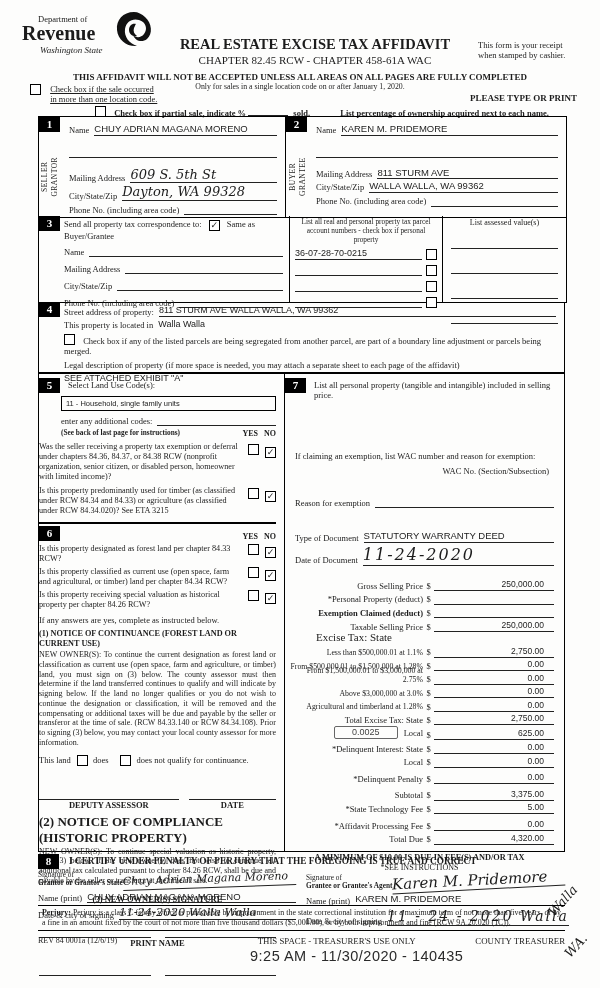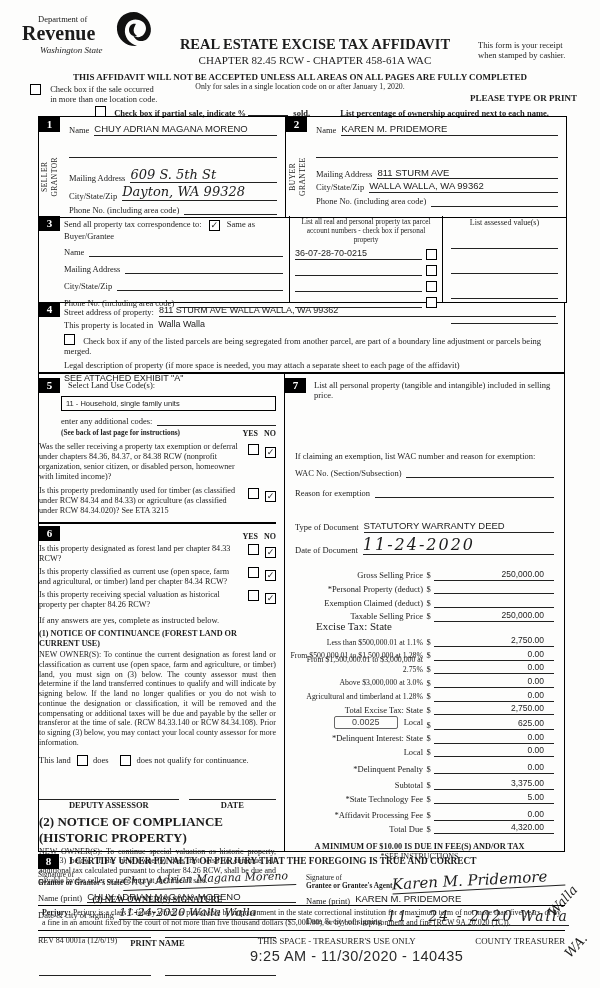--- a/index.html
+++ b/index.html
@@ -54,21 +54,21 @@
 </div>
 <div class="abs" style="left:478px;top:40px;width:110px;font-size:8.5px;">
   <div>This form is your receipt</div>
   <div>when stamped by cashier.</div>
 </div>
 <div class="abs c b" style="left:30px;top:72px;width:540px;font-size:9px;">THIS AFFIDAVIT WILL NOT BE ACCEPTED UNLESS ALL AREAS ON ALL PAGES ARE FULLY COMPLETED</div>
 <div class="abs c" style="left:100px;top:82px;width:400px;font-size:7.8px;">Only for sales in a single location code on or after January 1, 2020.</div>
 
 <div class="abs" style="left:30px;top:84px;width:200px;">
   <span class="cb"></span>
-  <span style="display:inline-block;vertical-align:top;padding-left:7px;">
+  <span style="display:inline-block;vertical-align:top;padding-left:7px;text-decoration:underline;">
     <span>Check box if the sale occurred</span><br>
     <span>in more than one location code.</span>
   </span>
 </div>
 <div class="abs b" style="left:470px;top:93px;font-size:9px;">PLEASE TYPE OR PRINT</div>
 
 <div class="abs" style="left:95px;top:104px;width:480px;">
   <span class="cb"></span>
   <span class="b" style="padding-left:6px;">Check box if partial sale, indicate %</span>
   <span class="ul" style="display:inline-block;width:40px;"></span>
@@ -299,21 +299,21 @@
     </div>
   </div>
 
   <div style="flex:1;position:relative;padding:4px 10px 0 0;box-sizing:border-box;">
     <div style="display:flex;align-items:flex-start;">
       <span class="badge">7</span>
       <span style="padding-left:8px;padding-top:2px;">List all personal property (tangible and intangible) included in selling price.</span>
     </div>
     <div style="height:50px;"></div>
     <div style="margin-left:10px;">If claiming an exemption, list WAC number and reason for exemption:</div>
-    <div class="frow" style="margin-left:10px;margin-top:5px;">
+    <div class="frow" style="margin-left:10px;margin-top:5px;flex-direction:column;">
       <span class="lbl">WAC No. (Section/Subsection)</span>
       <span class="ul"></span>
     </div>
     <div class="frow" style="margin-left:10px;margin-top:5px;">
       <span class="lbl">Reason for exemption</span>
       <span class="ul" style="min-height:14px;"></span>
     </div>
 
     <div class="frow" style="margin-left:10px;margin-top:22px;">
       <span class="lbl">Type of Document</span>
@@ -329,21 +329,21 @@
           <span class="tlbl" style="font-size:8.5px;">Gross Selling Price</span>
           <span class="dol">$</span>
           <span class="tval">250,000.00</span>
         </div>
       <div class="trow">
           <span class="tlbl" style="font-size:8.5px;">*Personal Property (deduct)</span>
           <span class="dol">$</span>
           <span class="tval"></span>
         </div>
       <div class="trow">
-          <span class="tlbl" style="font-size:8.5px;">Exemption Claimed (deduct)</span>
+          <span class="tlbl" style="font-size:8.5px;font-weight:bold;">Exemption Claimed (deduct)</span>
           <span class="dol">$</span>
           <span class="tval"></span>
         </div>
       <div class="trow">
           <span class="tlbl" style="font-size:8.5px;">Taxable Selling Price</span>
           <span class="dol">$</span>
           <span class="tval">250,000.00</span>
         </div>
       <div class="trow" style="height:12px;">
           <span class="tlbl" style="text-align:center;font-size:11px;">Excise Tax:  State</span>

